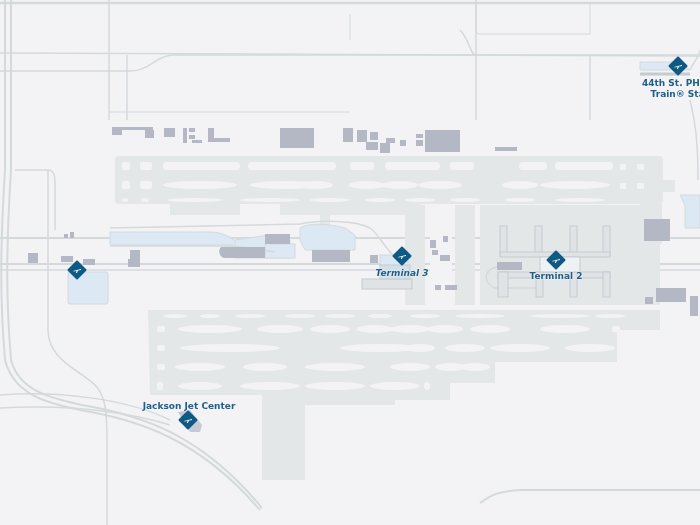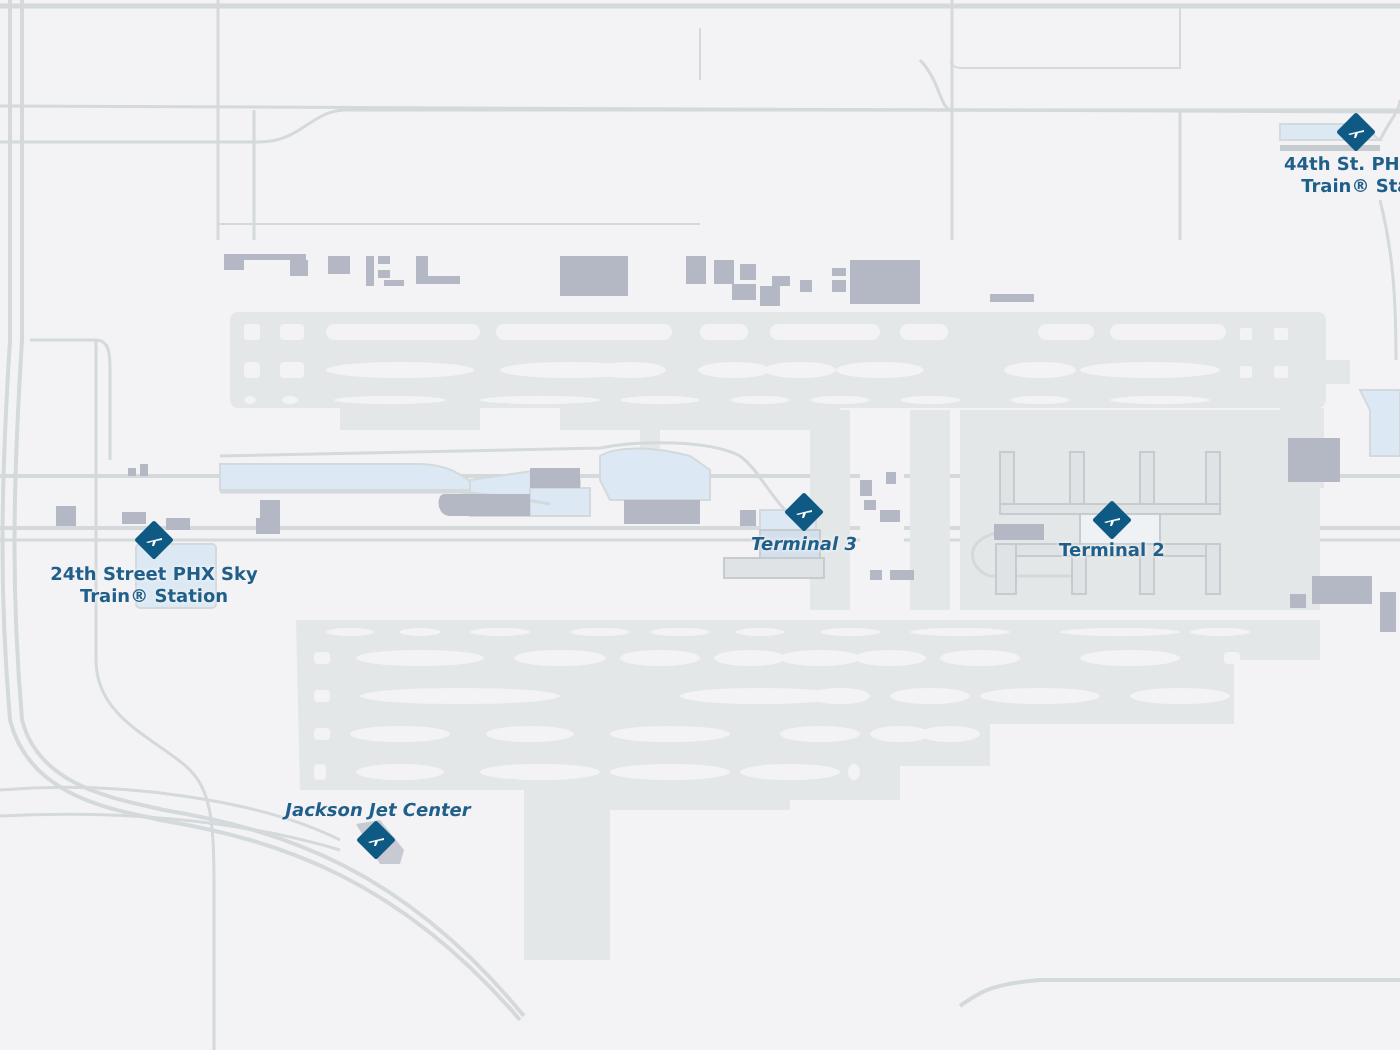--- a/index.html
+++ b/index.html
@@ -236,24 +236,20 @@
     <path d="M690 100 C695 120 698 140 698 180" stroke="#d4d9dc" stroke-width="1.5" fill="none"></path>
   </svg>
 
   <div class="poi" style="left:77px; top:270px;">
     <div class="pin">
       <svg width="10" height="10" viewBox="0 0 10 10">
           <path d="M1 6 L9 4 L9 5 L6 5.5 L5 8 L4 8 L4.5 5.8 L2 6.5 Z" fill="#fff"></path>
         </svg>
     </div>
   </div>
-  <div class="label" style="left:77px; top:283px; transform:translateX(-50%);">
-    <div>24th Street PHX Sky</div>
-    <div>Train® Station</div>
-  </div>
 
   <div class="poi" style="left:678px; top:66px;">
     <div class="pin">
       <svg width="10" height="10" viewBox="0 0 10 10">
           <path d="M1 6 L9 4 L9 5 L6 5.5 L5 8 L4 8 L4.5 5.8 L2 6.5 Z" fill="#fff"></path>
         </svg>
     </div>
   </div>
   <div class="label" style="left:642px; top:78px;">
     <div>44th St. PHX Sky</div>
@@ -278,14 +274,14 @@
   </div>
   <div class="label" style="left:556px; top:271px; transform:translateX(-50%);">Terminal 2</div>
 
   <div class="poi" style="left:188px; top:420px;">
     <div class="pin">
       <svg width="10" height="10" viewBox="0 0 10 10">
           <path d="M1 6 L9 4 L9 5 L6 5.5 L5 8 L4 8 L4.5 5.8 L2 6.5 Z" fill="#fff"></path>
         </svg>
     </div>
   </div>
-  <div class="label" style="left:189px; top:401px; transform:translateX(-50%);font-style:italic;">Jackson Jet Center</div>
+  <div class="label" style="left:189px; top:401px; transform:translateX(-50%);">Jackson Jet Center</div>
 </div>
 
 </body></html>

